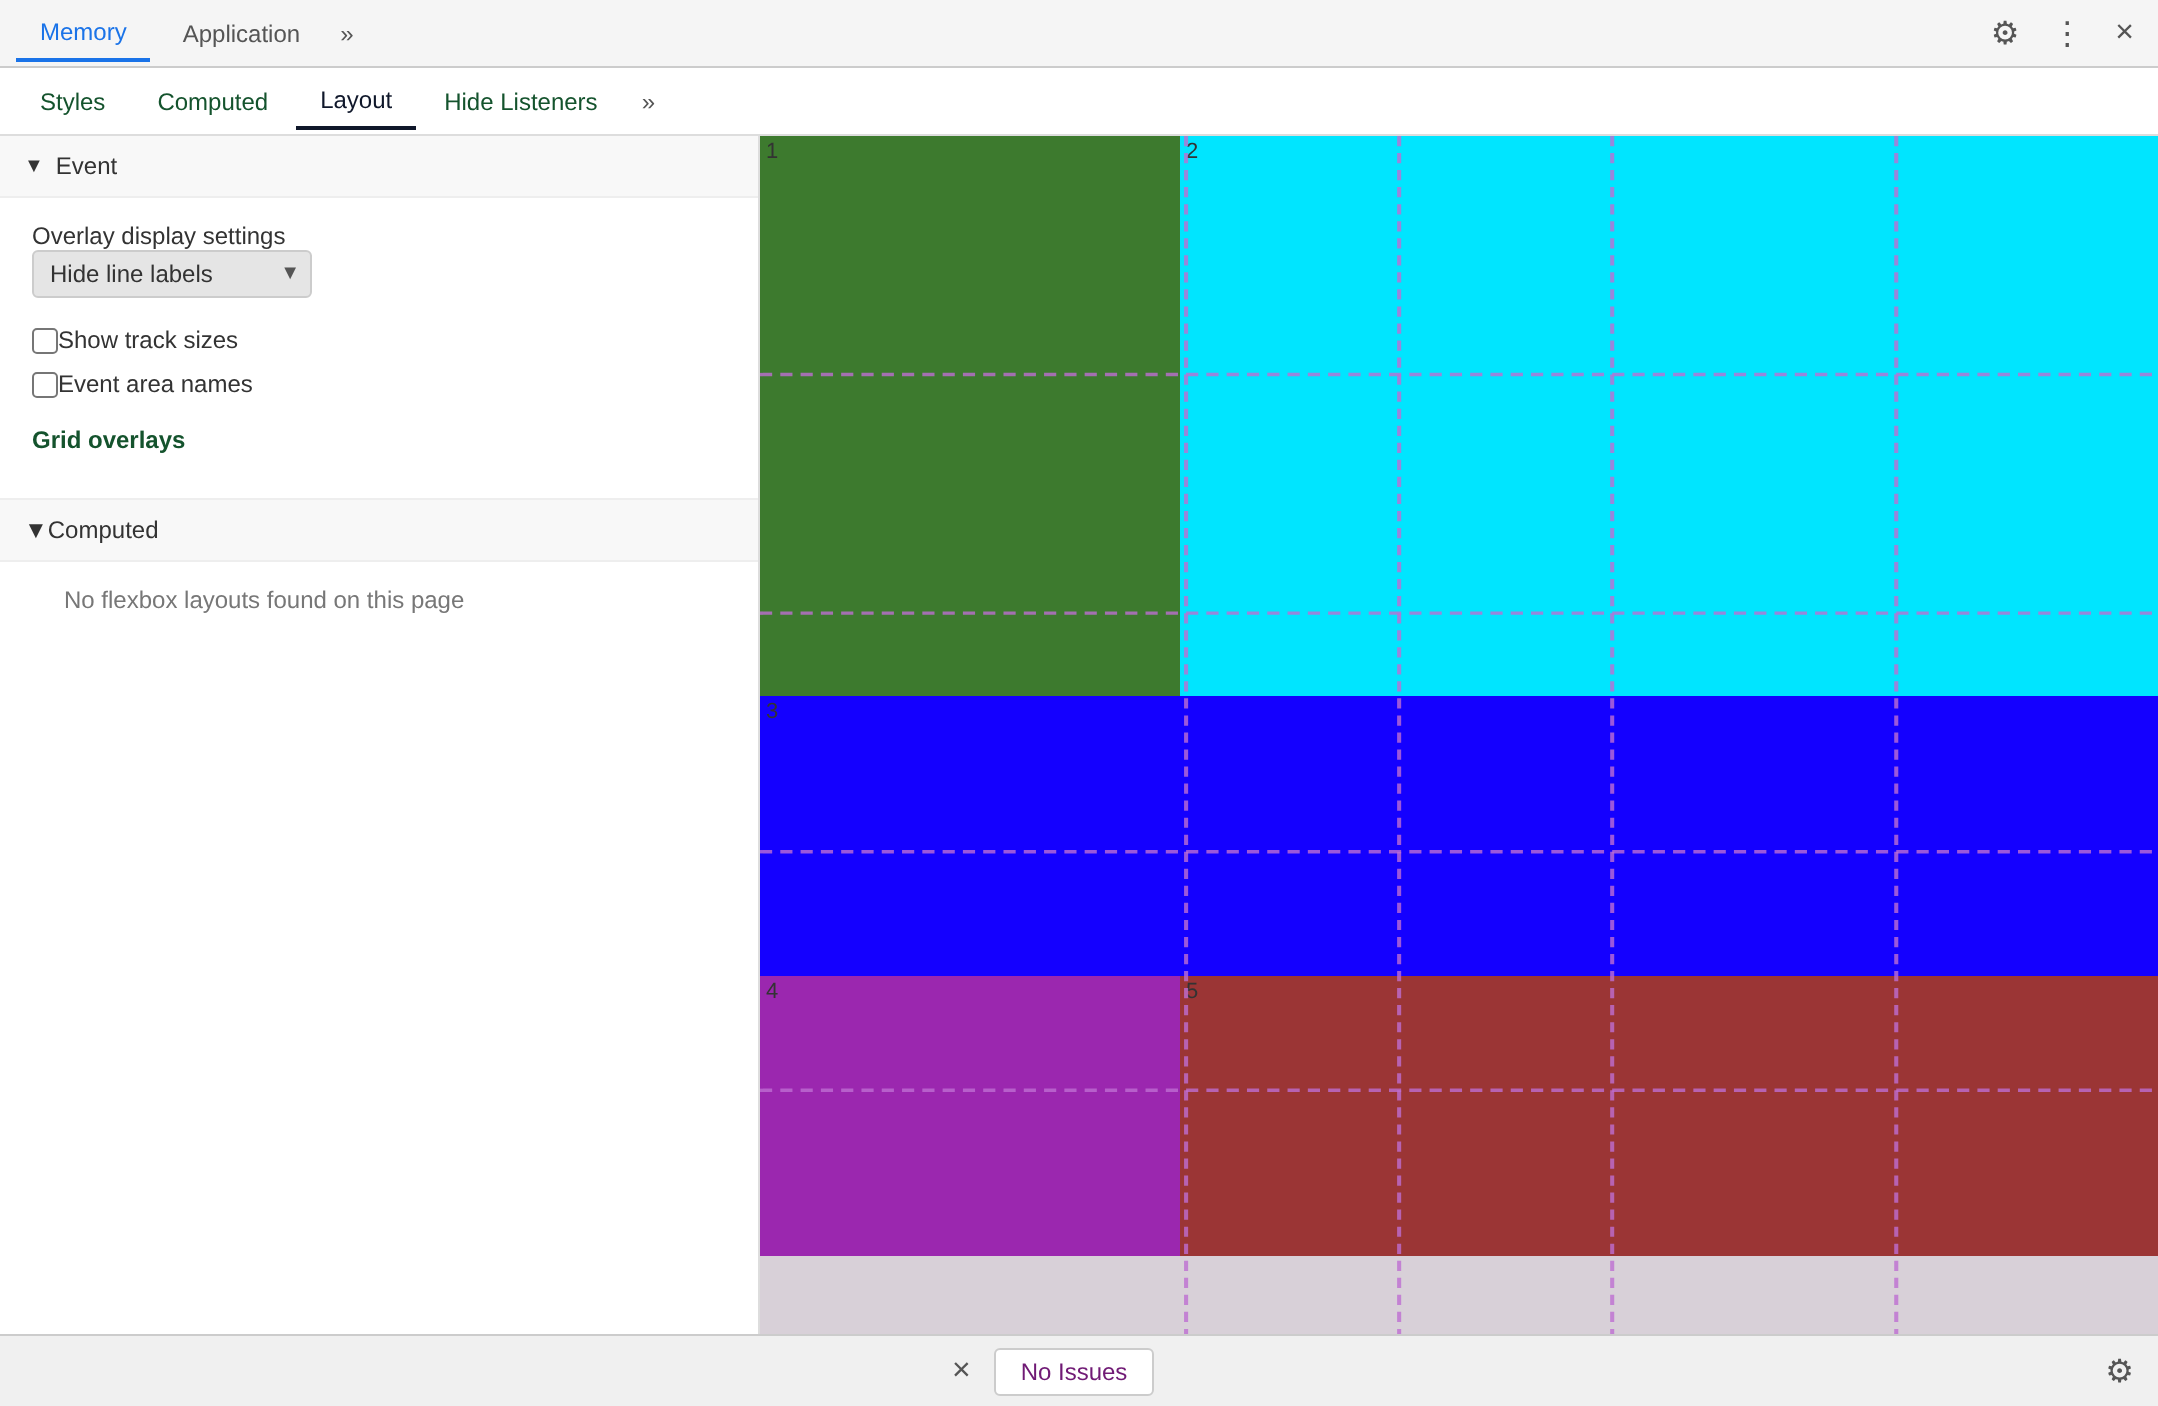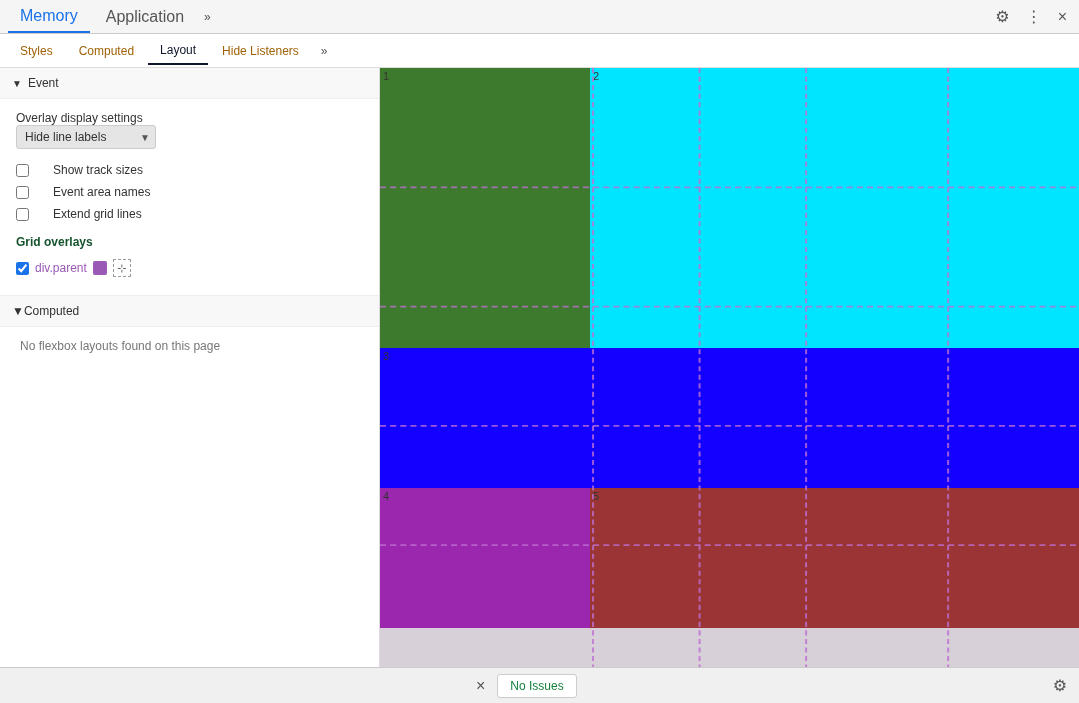--- a/index.html
+++ b/index.html
@@ -4,35 +4,35 @@
   <style>
     * { box-sizing: border-box; margin: 0; padding: 0; }
     body { font-family: -apple-system, BlinkMacSystemFont, 'Segoe UI', sans-serif; font-size: 12px; background: #f0f0f0; display: flex; flex-direction: column; height: 703px; overflow: hidden; }
 
     
     .top-tabs {
       display: flex; align-items: center; background: #f5f5f5; border-bottom: 1px solid #ccc;
       height: 34px; padding: 0 8px; gap: 4px; flex-shrink: 0;
     }
     .top-tab {
-      padding: 6px 12px; font-size: 16px; color: #555; cursor: pointer; border-radius: 4px 4px 0 0;
+      padding: 6px 12px; font-size: 12px; color: #555; cursor: pointer; border-radius: 4px 4px 0 0;
       white-space: nowrap;
     }
     .top-tab.active { color: #1a73e8; border-bottom: 2px solid #1a73e8; }
     .top-tab-more { color: #555; cursor: pointer; padding: 4px; }
     .top-tab-icons { margin-left: auto; display: flex; gap: 8px; align-items: center; color: #555; }
     .icon-btn { cursor: pointer; font-size: 16px; color: #555; background: none; border: none; padding: 2px 4px; }
 
     
     .second-tabs {
       display: flex; align-items: center; background: #fff; border-bottom: 1px solid #ddd;
       height: 34px; padding: 0 8px; gap: 2px; flex-shrink: 0;
     }
     .second-tab {
-      padding: 6px 12px; font-size: 12px; color: #a16207; cursor: pointer;
+      padding: 6px 12px; font-size: 12px; color: #14532d; cursor: pointer;
     }
     .second-tab.active { color: #0f172a; border-bottom: 2px solid #0f172a; }
     .second-tab-more { color: #555; cursor: pointer; padding: 4px; margin-left: 4px; }
 
     
     .main { display: flex; flex: 1; overflow: hidden; }
 
     
     .left-panel {
       width: 380px; background: #fff; border-right: 1px solid #ddd;
@@ -60,21 +60,21 @@
       padding: 4px 24px 4px 8px; font-size: 12px; border: 1px solid #ccc;
       border-radius: 3px; background: #e5e5e5; color: #333; cursor: pointer;
       min-width: 140px;
     }
     .select-arrow {
       position: absolute; right: 6px; top: 50%; transform: translateY(-50%);
       pointer-events: none; font-size: 10px; color: #555;
     }
 
     .checkbox-row {
-      display: flex; align-items: flex-end; gap: 24px; margin-bottom: 8px;
+      display: flex; align-items: flex-end; gap: 0; margin-bottom: 8px;
       font-size: 12px; color: #333;
     }
     .checkbox-row input[type="checkbox"] { width: 13px; height: 13px; cursor: pointer; }
 
     .grid-overlays-label {
       font-size: 12px; color: #14532d; margin-bottom: 10px; font-weight: 700;
     }
 
     .overlay-item {
       display: flex; align-items: center; gap: 6px; margin-bottom: 6px;
@@ -84,31 +84,31 @@
     .color-swatch { width: 14px; height: 14px; border-radius: 2px; flex-shrink: 0; }
     .overlay-icon { width: 18px; height: 18px; border: 1px dashed #999; font-size: 9px; display: flex; align-items: center; justify-content: center; color: #666; cursor: pointer; }
 
     .flexbox-section-header {
       display: flex; align-items: center; padding: 8px 12px; font-size: 12px;
       font-weight: 500; color: #333; cursor: pointer; border-top: 1px solid #eee;
       border-bottom: 1px solid #eee; background: #f8f8f8;
     }
 
     .no-flexbox {
-      padding: 12px 20px; font-size: 12px; color: #777;
+      padding: 12px 32px; font-size: 12px; color: #777;
     }
 
     
     .bottom-bar {
       display: flex; align-items: center; background: #f0f0f0; border-top: 1px solid #ccc;
       height: 36px; padding: 0 8px; flex-shrink: 0; gap: 8px;
     }
     .issues-btn {
       padding: 4px 12px; font-size: 12px; border: 1px solid #ccc; border-radius: 3px;
-      background: #fff; cursor: pointer; color: #15803d;
+      background: #fff; cursor: pointer; color: #701a75;
     }
     .bottom-close { margin-left: auto; font-size: 16px; cursor: pointer; color: #555; }
     .bottom-gear { font-size: 16px; cursor: pointer; color: #555; }
 
     
     .right-panel {
       flex: 1; background: #e8e8e8; position: relative; overflow: hidden;
     }
 
     
@@ -178,34 +178,24 @@
       <div class="checkbox-row">
         <input type="checkbox" style="">
         <label>Show track sizes</label>
       </div>
 
       <div class="checkbox-row">
         <input type="checkbox" style="">
         <label>Event area names</label>
       </div>
 
-      <div class="checkbox-row">
-        <input type="checkbox" style="">
-        <label>Extend grid lines</label>
-      </div>
 
       <div style="margin-top: 14px;">
         <div class="grid-overlays-label">Grid overlays</div>
 
-        <div class="overlay-item">
-          <input type="checkbox" checked="" style="">
-          <span class="class-name">div.parent</span>
-          <div class="color-swatch" style="background: #9b59b6; width:14px; height:14px; border-radius:2px;"></div>
-          <div class="overlay-icon" style="font-size:11px;">⊹</div>
-        </div>
       </div>
     </div>
 
     <div class="flexbox-section-header">
       <span class="arrow">▼</span>
       <span>Computed</span>
     </div>
 
     <div class="no-flexbox">No flexbox layouts found on this page</div>
 

